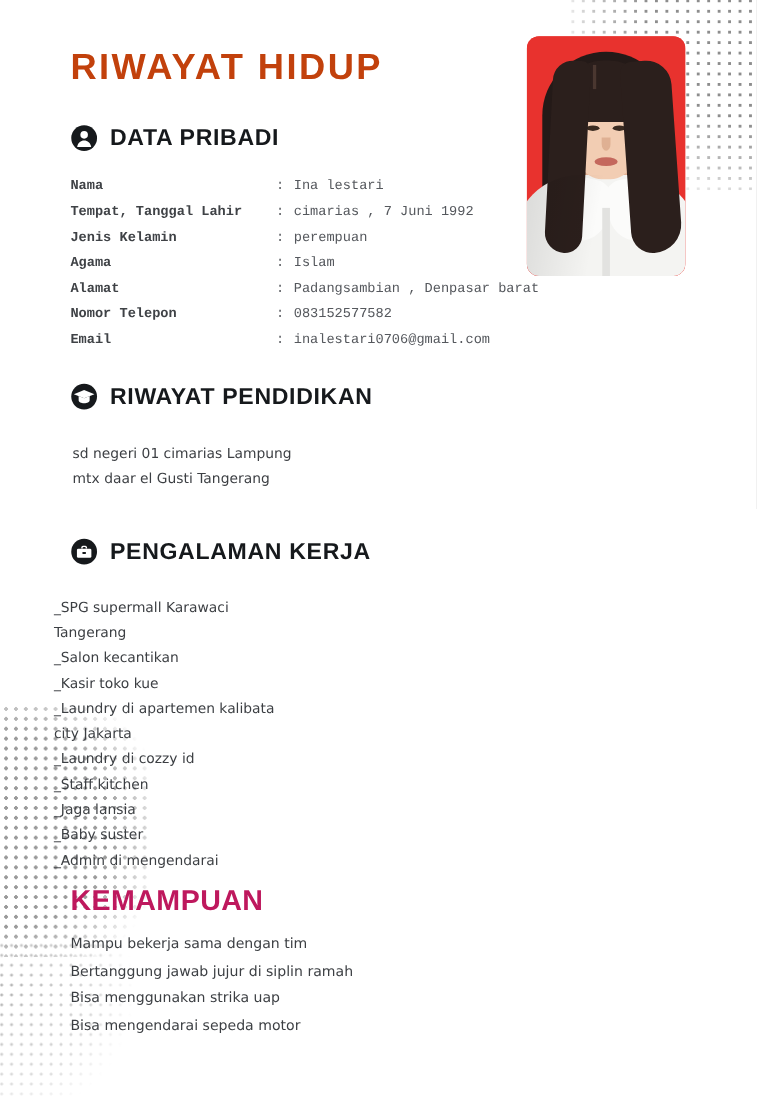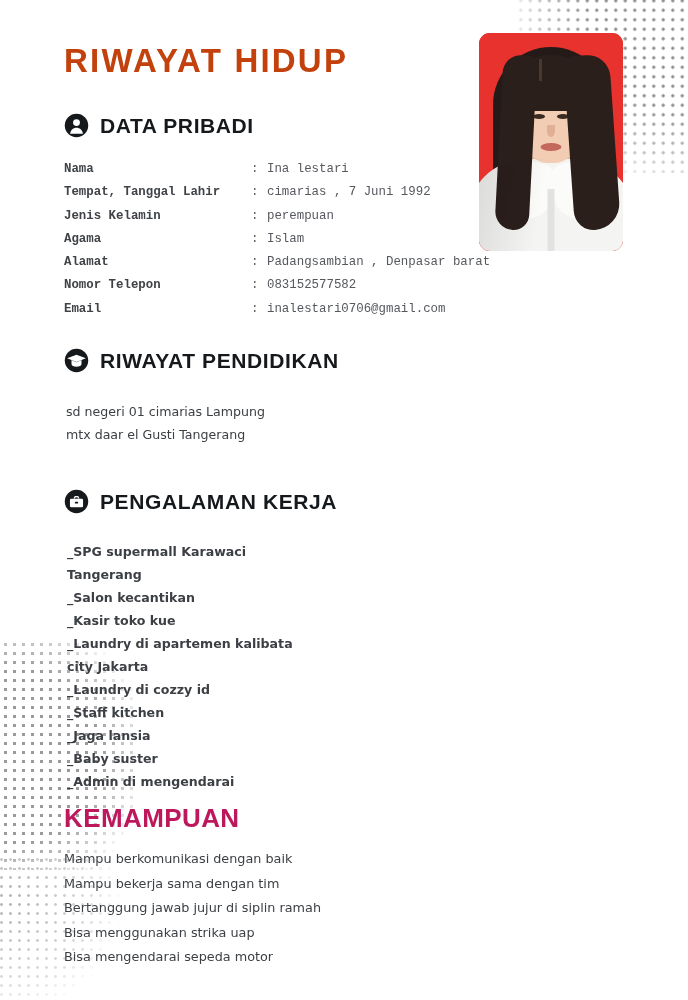--- a/index.html
+++ b/index.html
@@ -240,21 +240,21 @@
     position: absolute;
     font-size: 12.6px;
     color: #3c3f43;
   }
   .text-list div {
     height: 23px;
     line-height: 23px;
     white-space: pre;
   }
   .edu-list { left: 66px; top: 400px; }
-  .exp-list { left: 67px; top: 540px; font-weight: bold; }
+  .exp-list { left: 49px; top: 540px; }
   .skill-list {
     left: 64px;
     top: 847px;
     font-size: 12.8px;
   }
   .skill-list div { height: 24.6px; line-height: 24.6px; }
 </style>
 </head>
 <body>
 
@@ -369,20 +369,19 @@
     <div>_Laundry di cozzy id</div>
     <div>_Staff kitchen</div>
     <div>_Jaga lansia</div>
     <div>_Baby suster</div>
     <div>_Admin di mengendarai</div>
   </div>
 
   <div class="sec-title-plain" style="left:64px; top:803px;">KEMAMPUAN</div>
 
   <div class="text-list skill-list">
-    <div>Mampu berkomunikasi dengan baik</div>
     <div>Mampu bekerja sama dengan tim</div>
     <div>Bertanggung jawab jujur di siplin ramah</div>
     <div>Bisa menggunakan strika uap</div>
     <div>Bisa mengendarai sepeda motor</div>
   </div>
 
 </div>
 
 </body></html>

